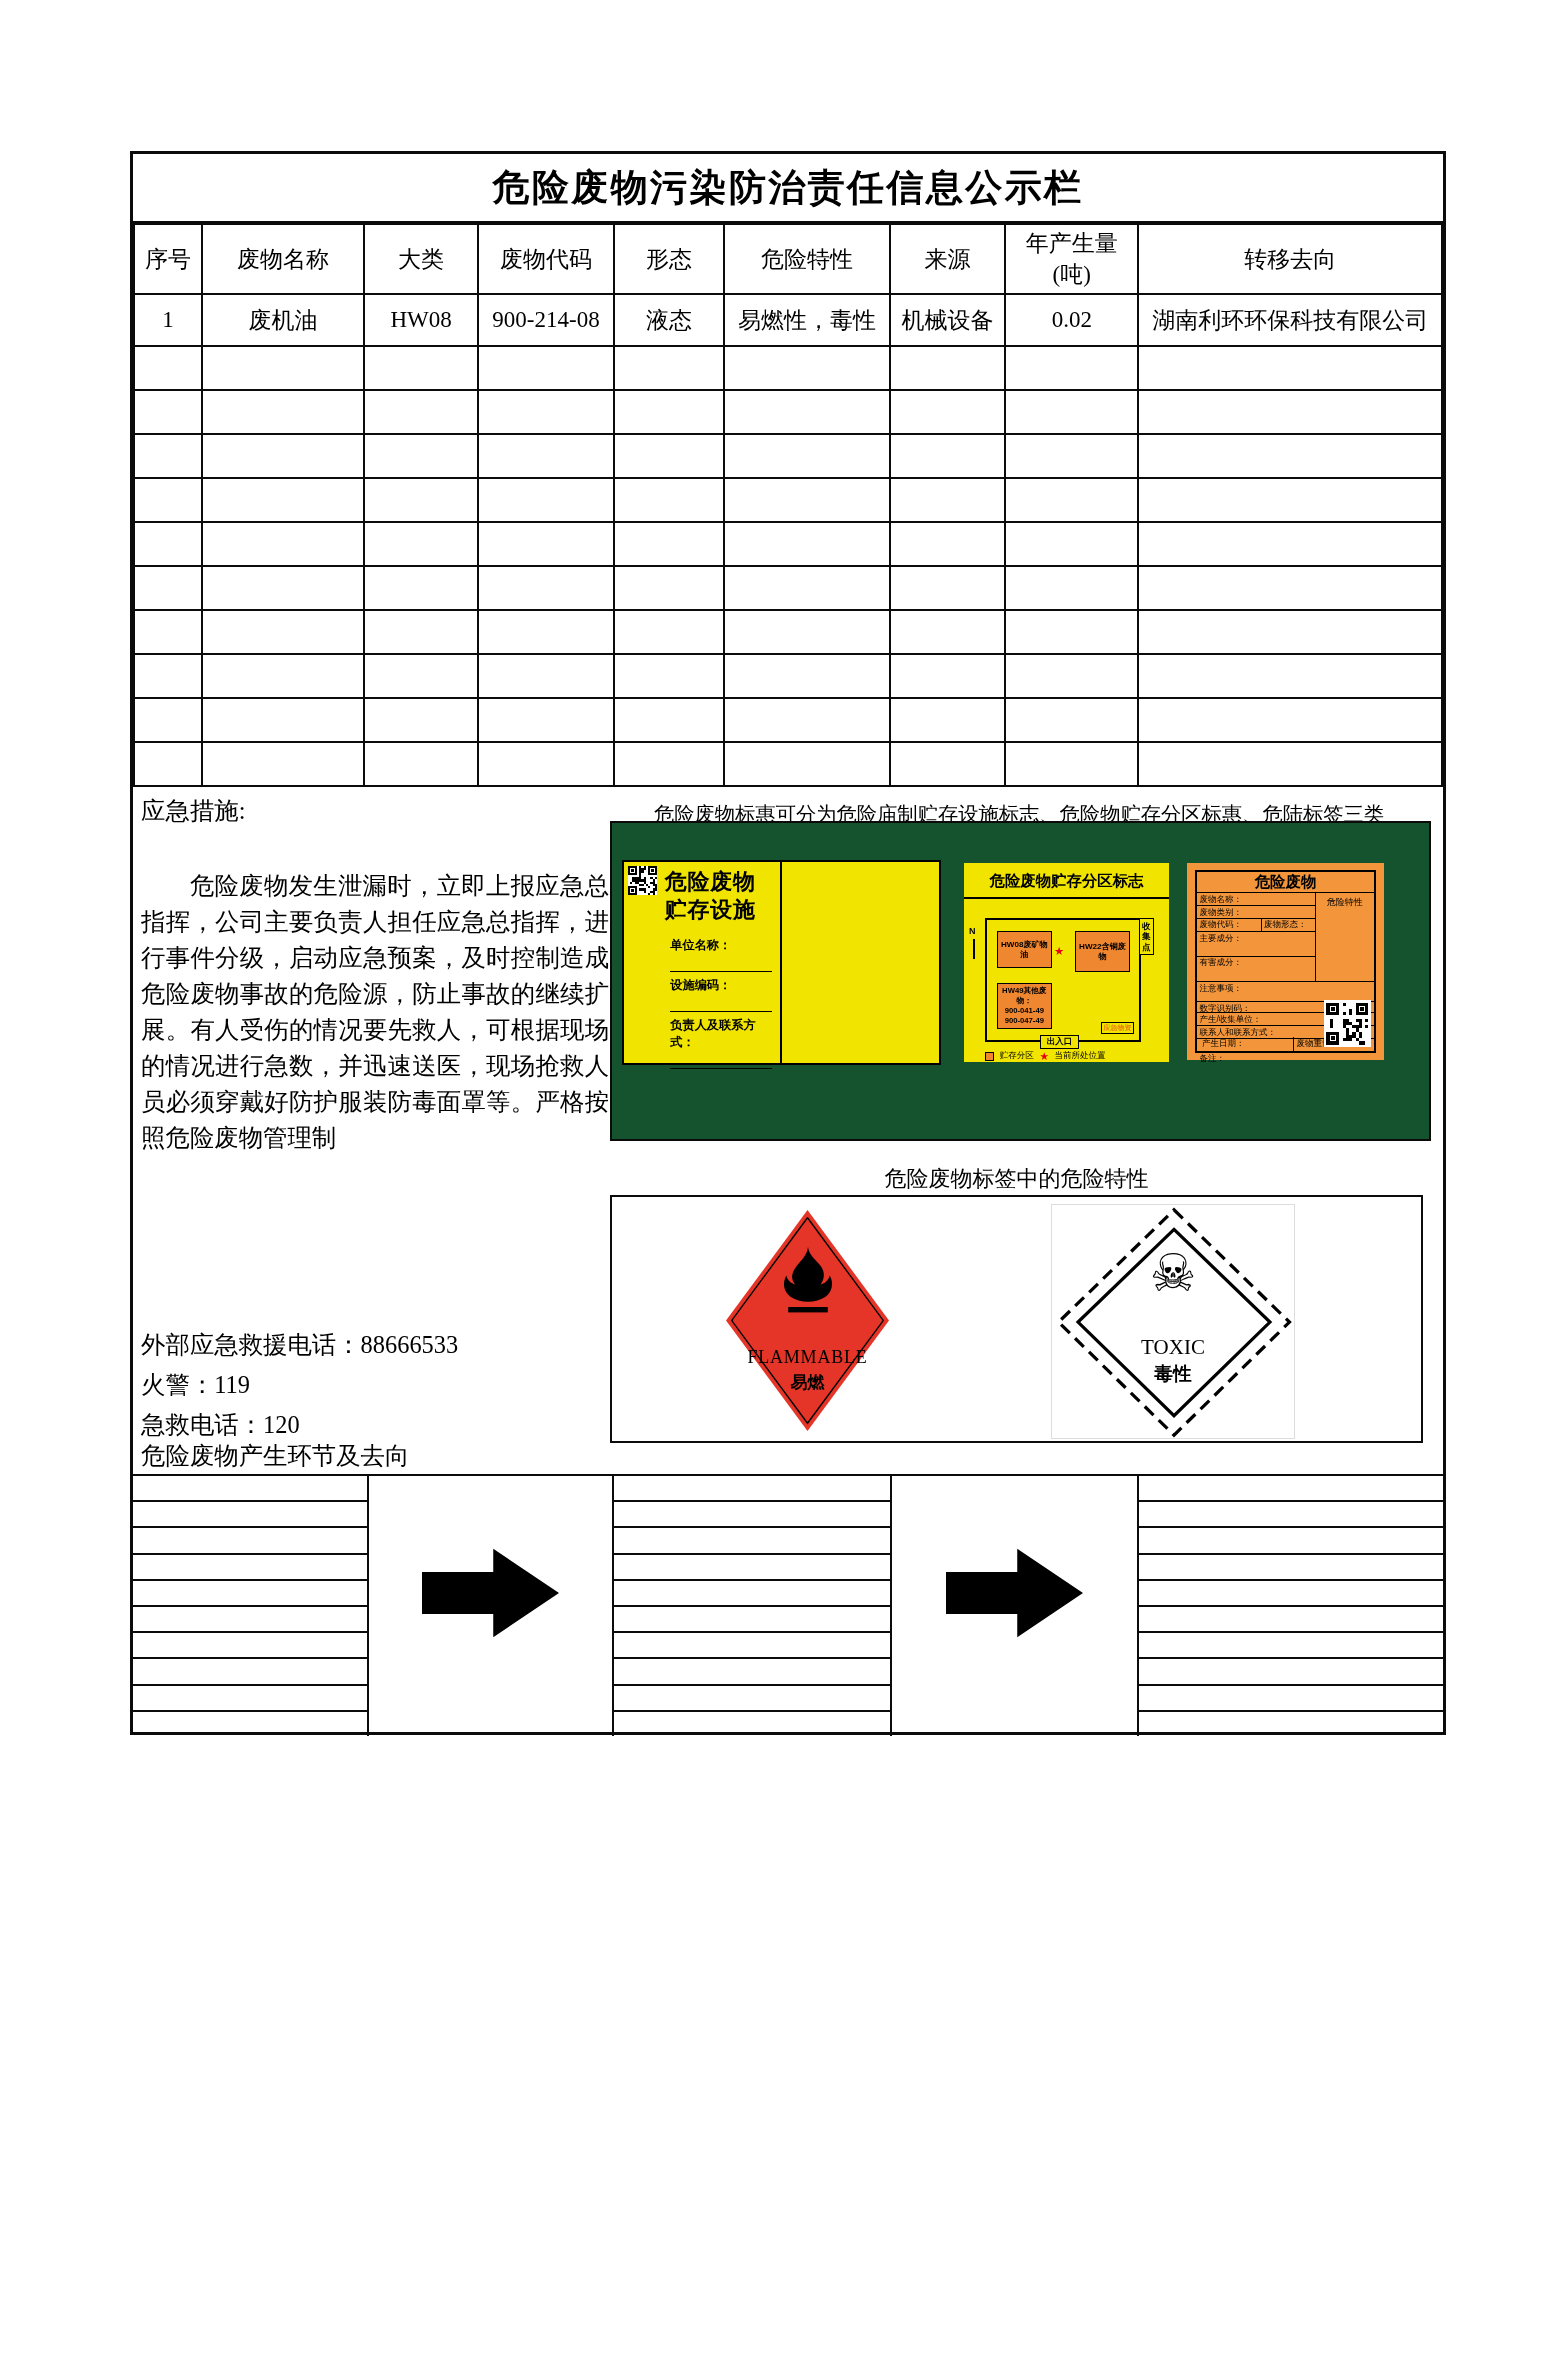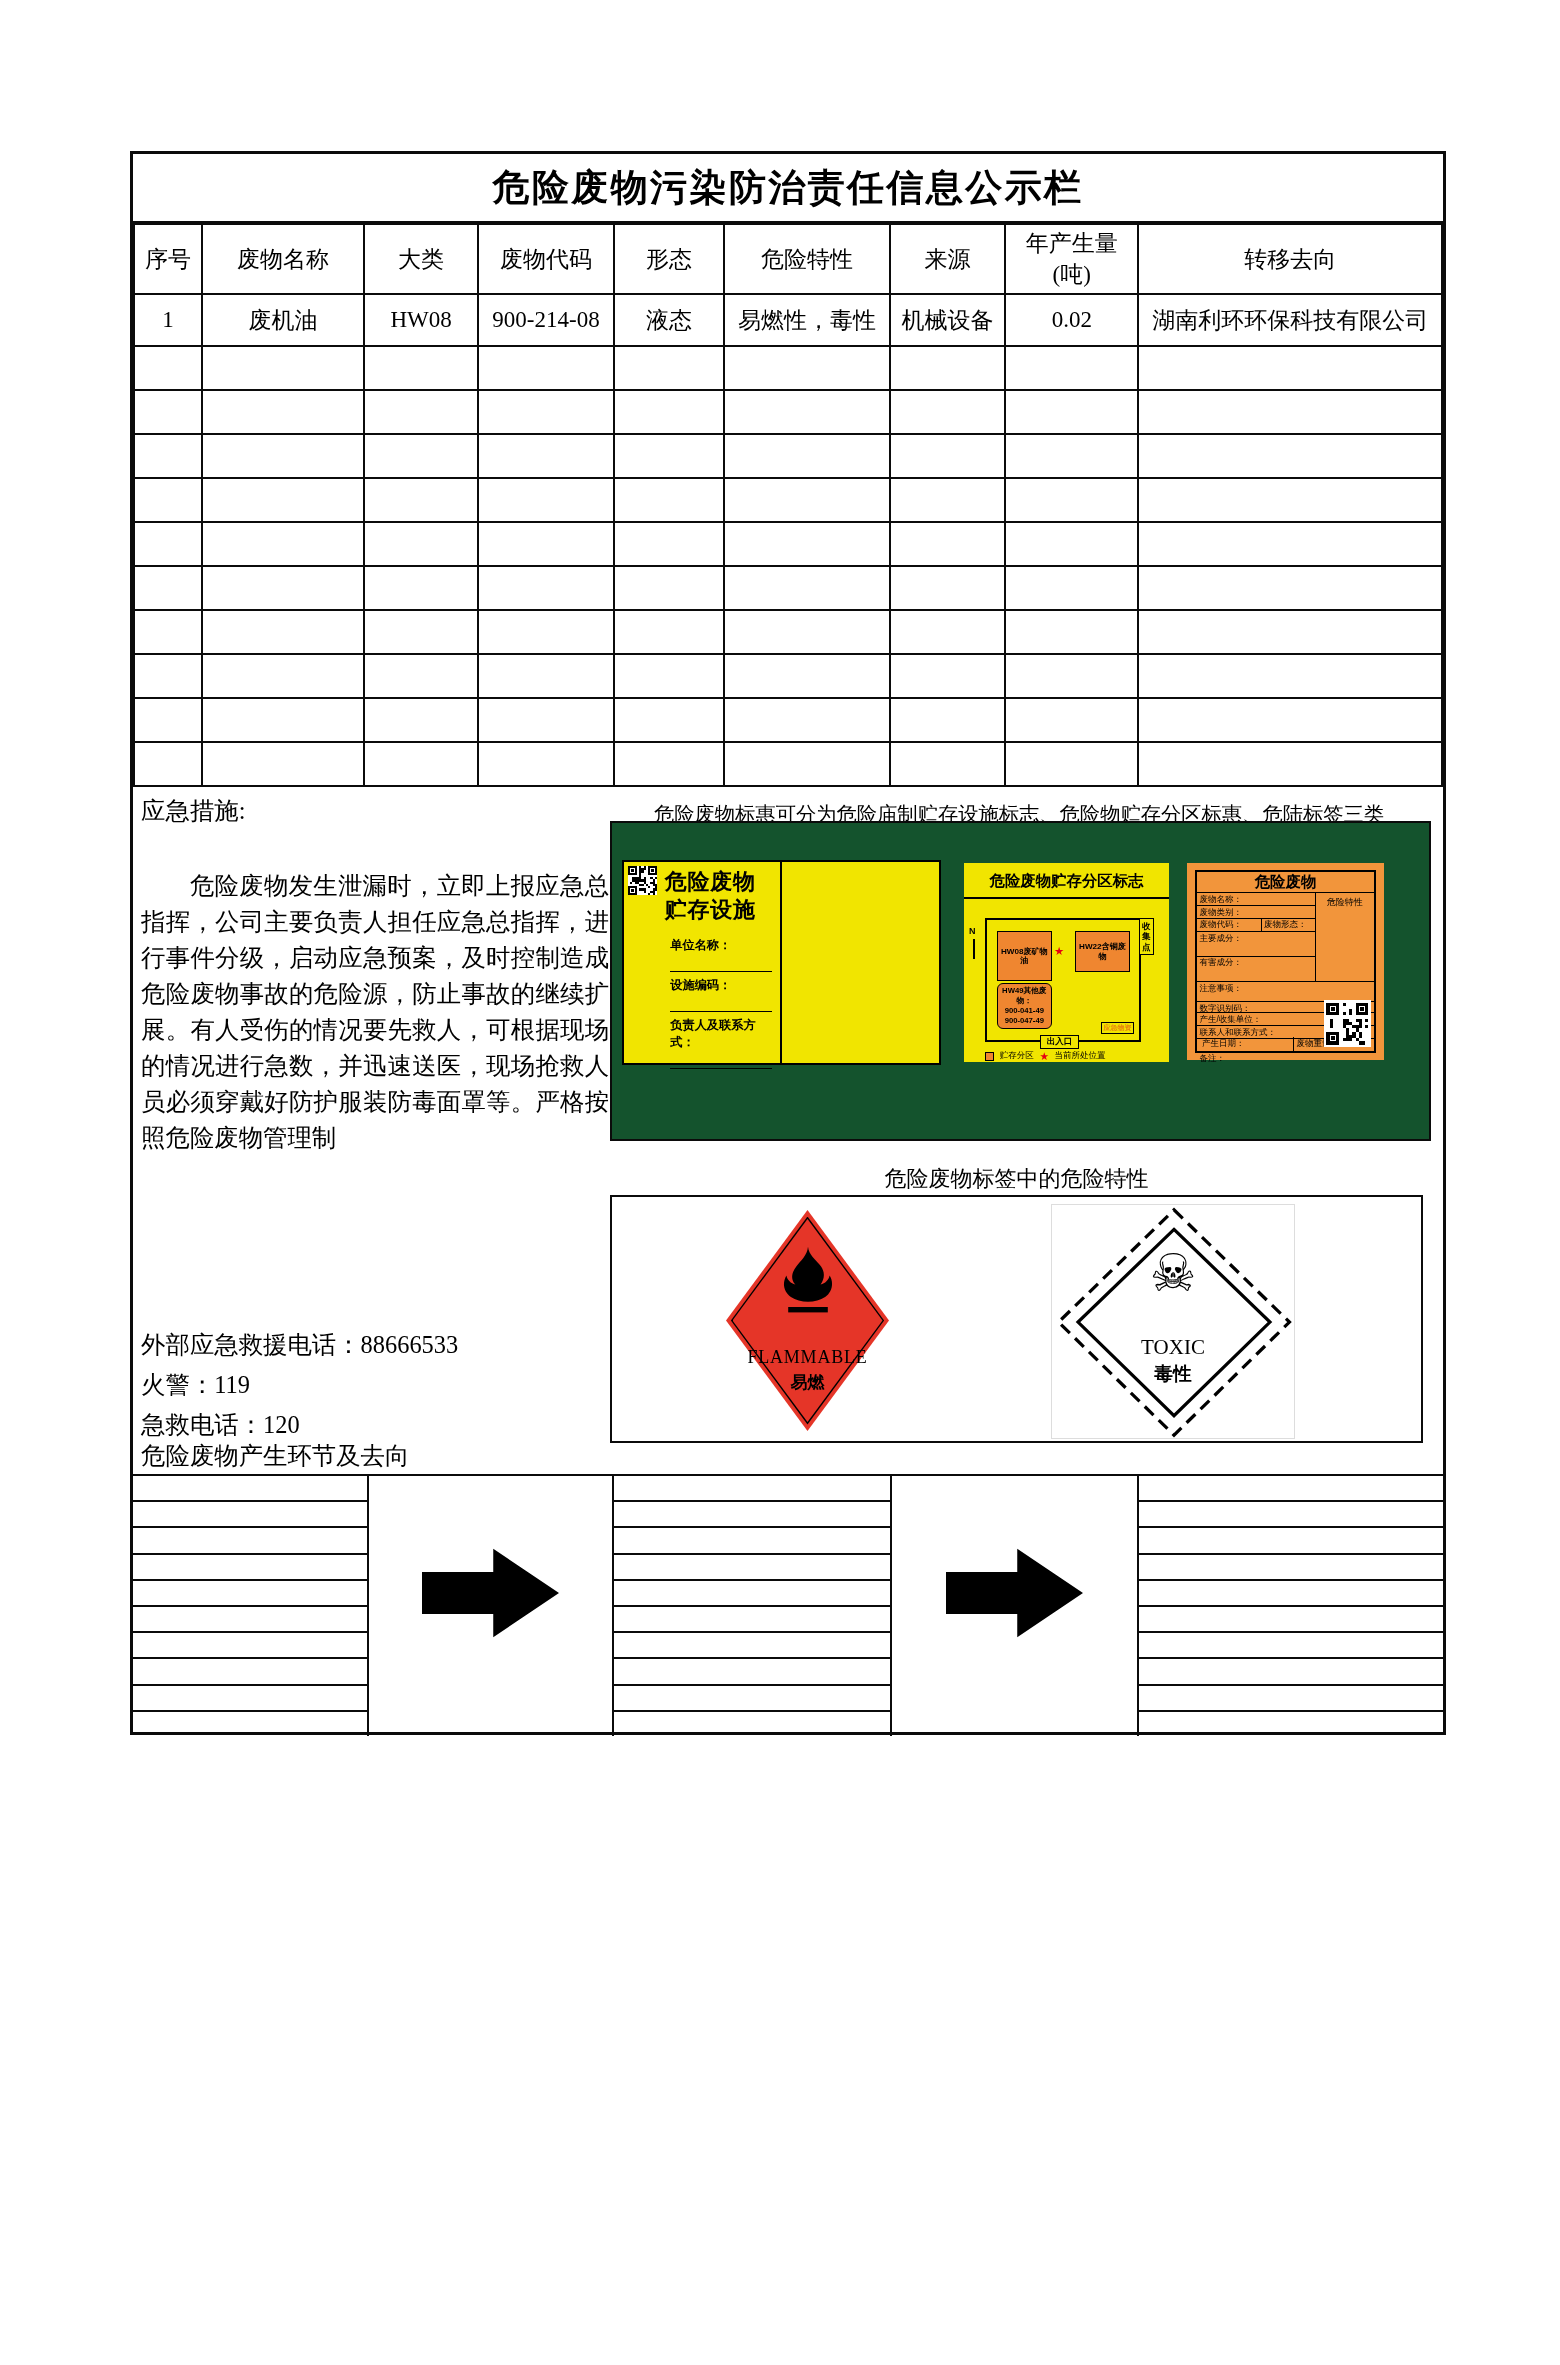--- a/index.html
+++ b/index.html
@@ -66,23 +66,23 @@
   .sign-b-title{position:absolute; top:8.1px; width:100%; text-align:center;
                 font-size:15.4px; font-weight:bold;}
   .sign-b-rule{position:absolute; top:34px; left:0; right:0; height:2.4px; background:#000;}
   .north{position:absolute; left:4.9px; top:63px; font-size:9px; font-weight:bold;}
   .north-line{position:absolute; left:9px; top:76px; width:1.6px; height:19.5px; background:#000;}
   .map{position:absolute; left:21px; top:55px; width:156px; height:124px;
        border:2.4px solid #000;}
   .zone{position:absolute; background:var(--orange-zone); border:1.6px solid #000;
         display:flex; align-items:center; justify-content:center; text-align:center;
         font-size:8.1px; font-weight:bold; line-height:9.8px;}
-  .zone-1{left:9.8px; top:11.4px; width:55px; height:50px;}
+  .zone-1{left:9.8px; top:11.4px; width:55px; height:37px;}
   .zone-2{left:88px; top:11.4px; width:55px; height:41px;}
-  .zone-3{left:9.8px; top:63px; width:55px; height:46px; font-size:7.7px;border-radius:6px;}
+  .zone-3{left:9.8px; top:63px; width:55px; height:46px; font-size:7.7px;}
   .map-star{position:absolute; left:67px; top:24.4px; color:var(--star-red); font-size:11.4px;}
   .supplies{position:absolute; right:4.9px; bottom:6.5px; border:1.2px solid #000;
             padding:0 1.6px; font-size:7px; color:#E8820C; font-weight:bold;
             background:var(--yellow);}
   .collection{position:absolute; left:175px; top:55px; width:14.6px; height:37px;
               border:1.6px solid #000; font-size:8.5px; font-weight:bold; line-height:10.6px;
               text-align:center; word-break:break-all; padding-top:1.6px; background:var(--yellow);}
   .entrance{position:absolute; left:76px; top:172px; width:39px; height:14px;
             border:1.6px solid #000; background:var(--yellow); font-size:8.5px;
             font-weight:bold; text-align:center; line-height:11.4px;}

